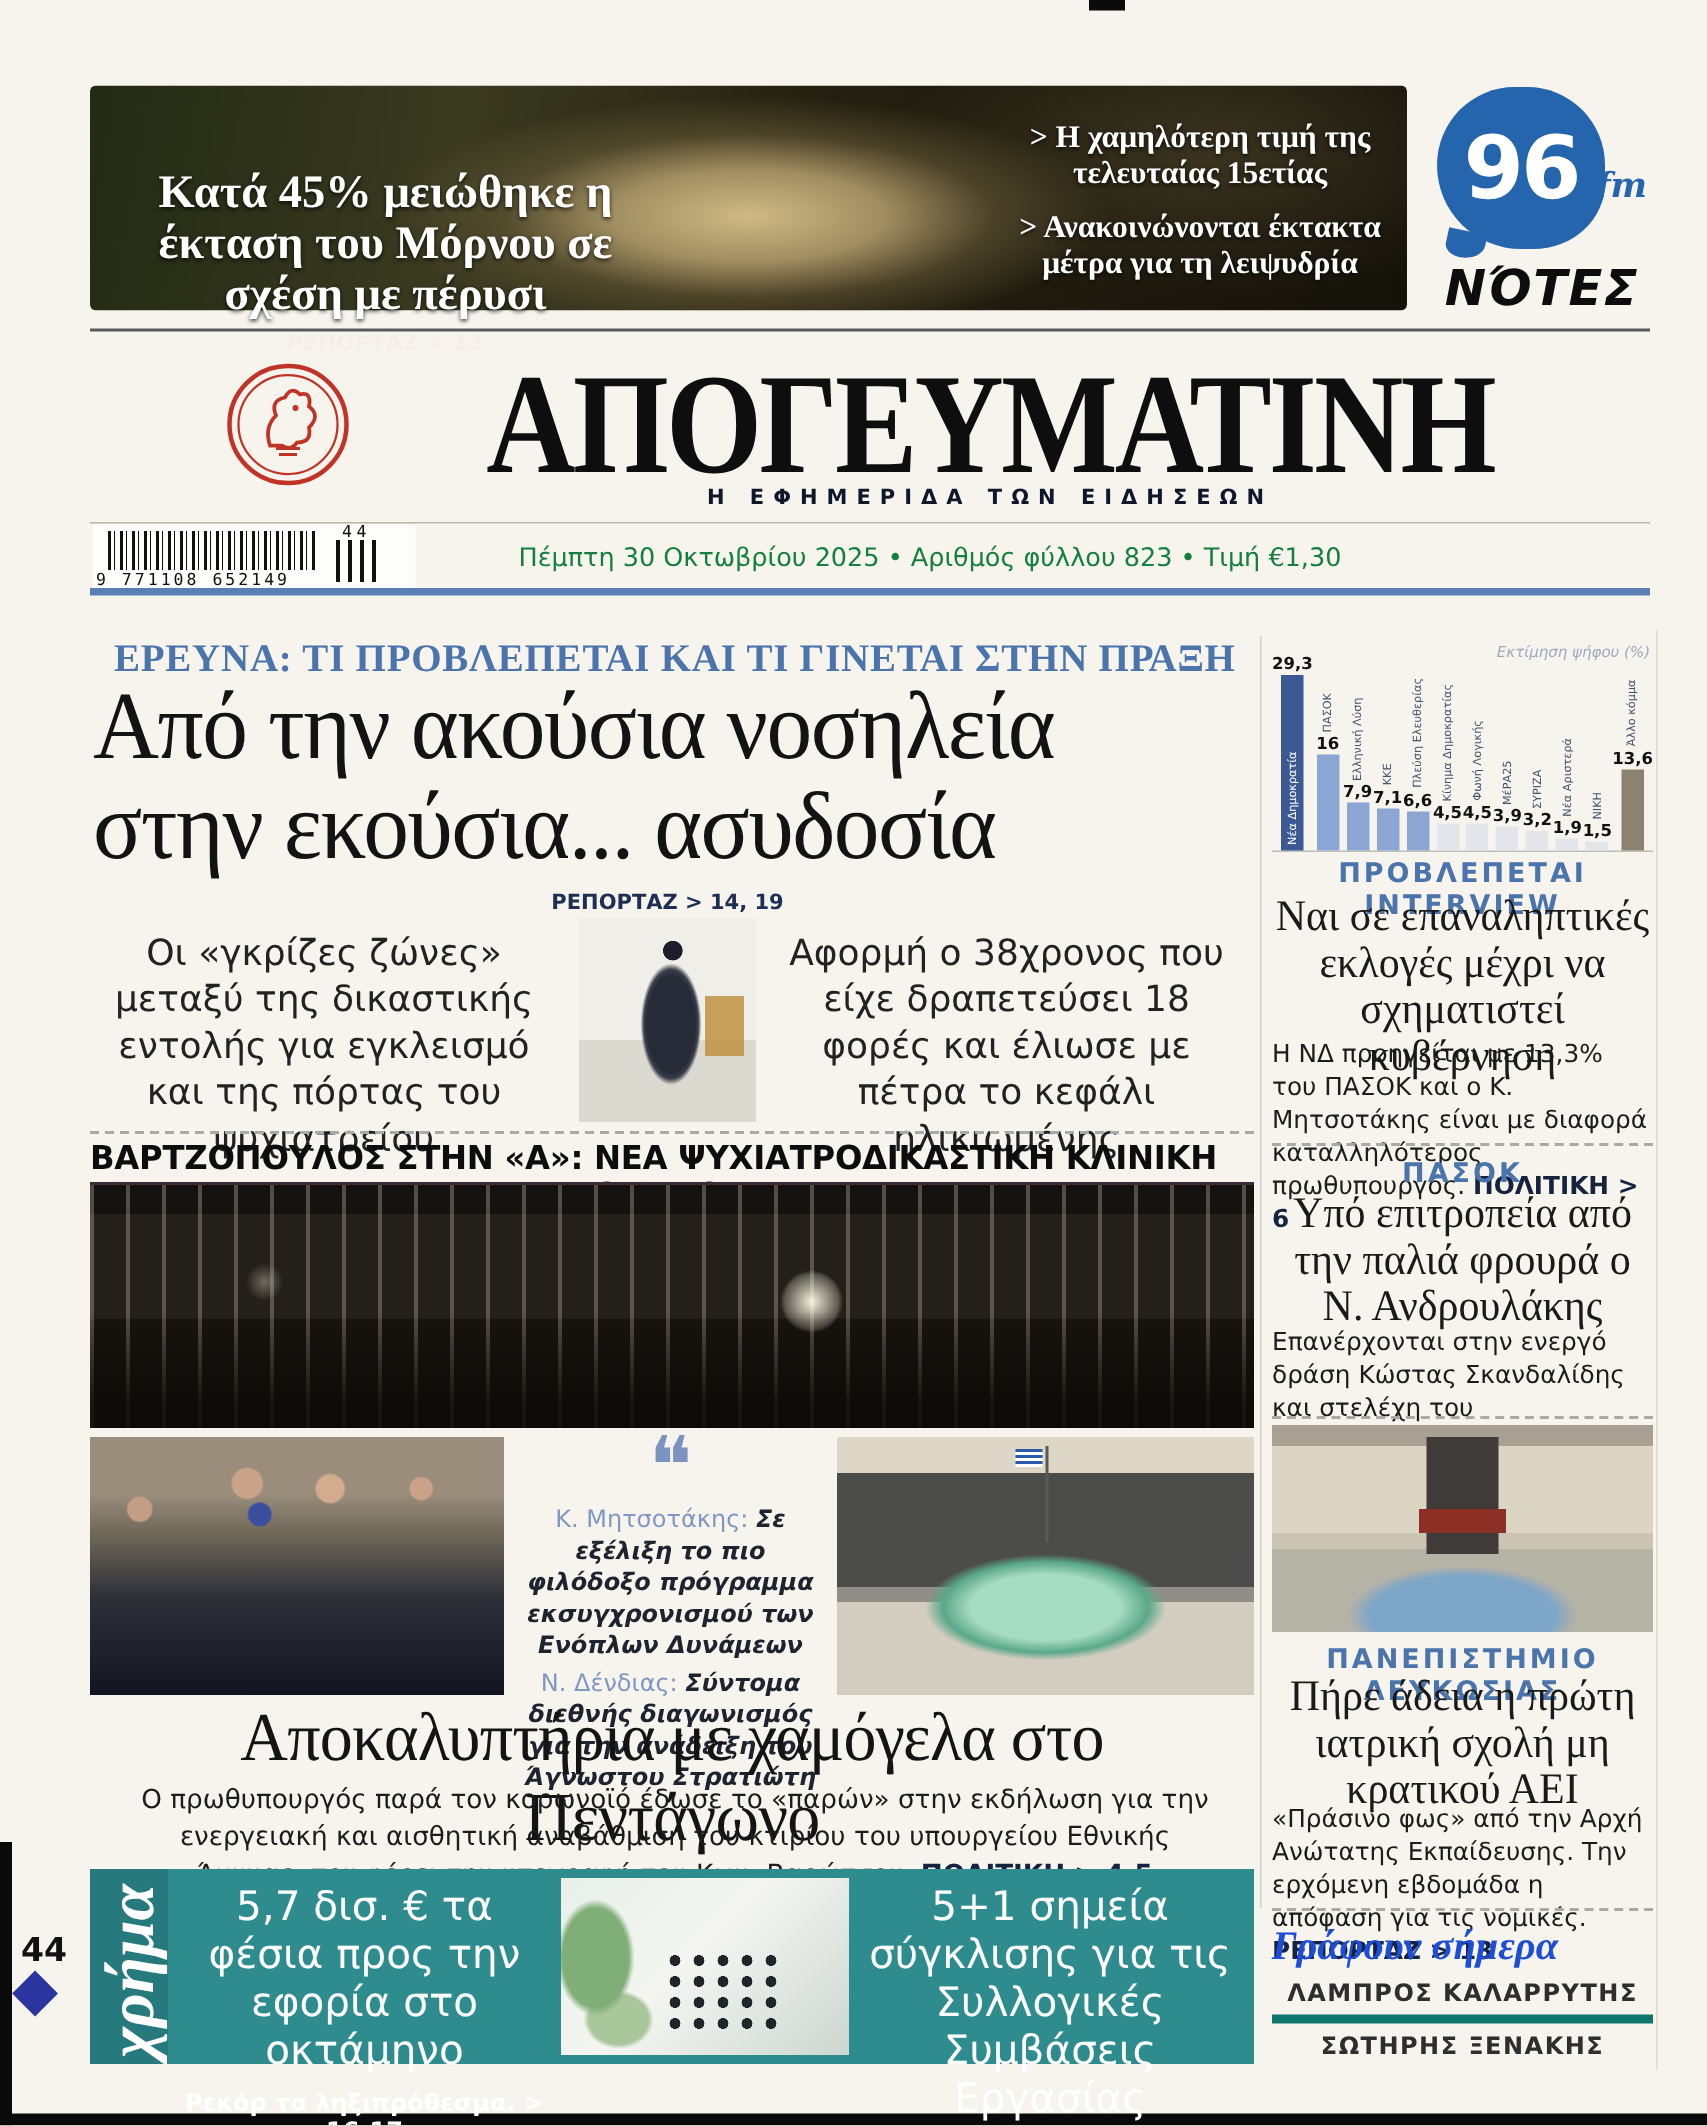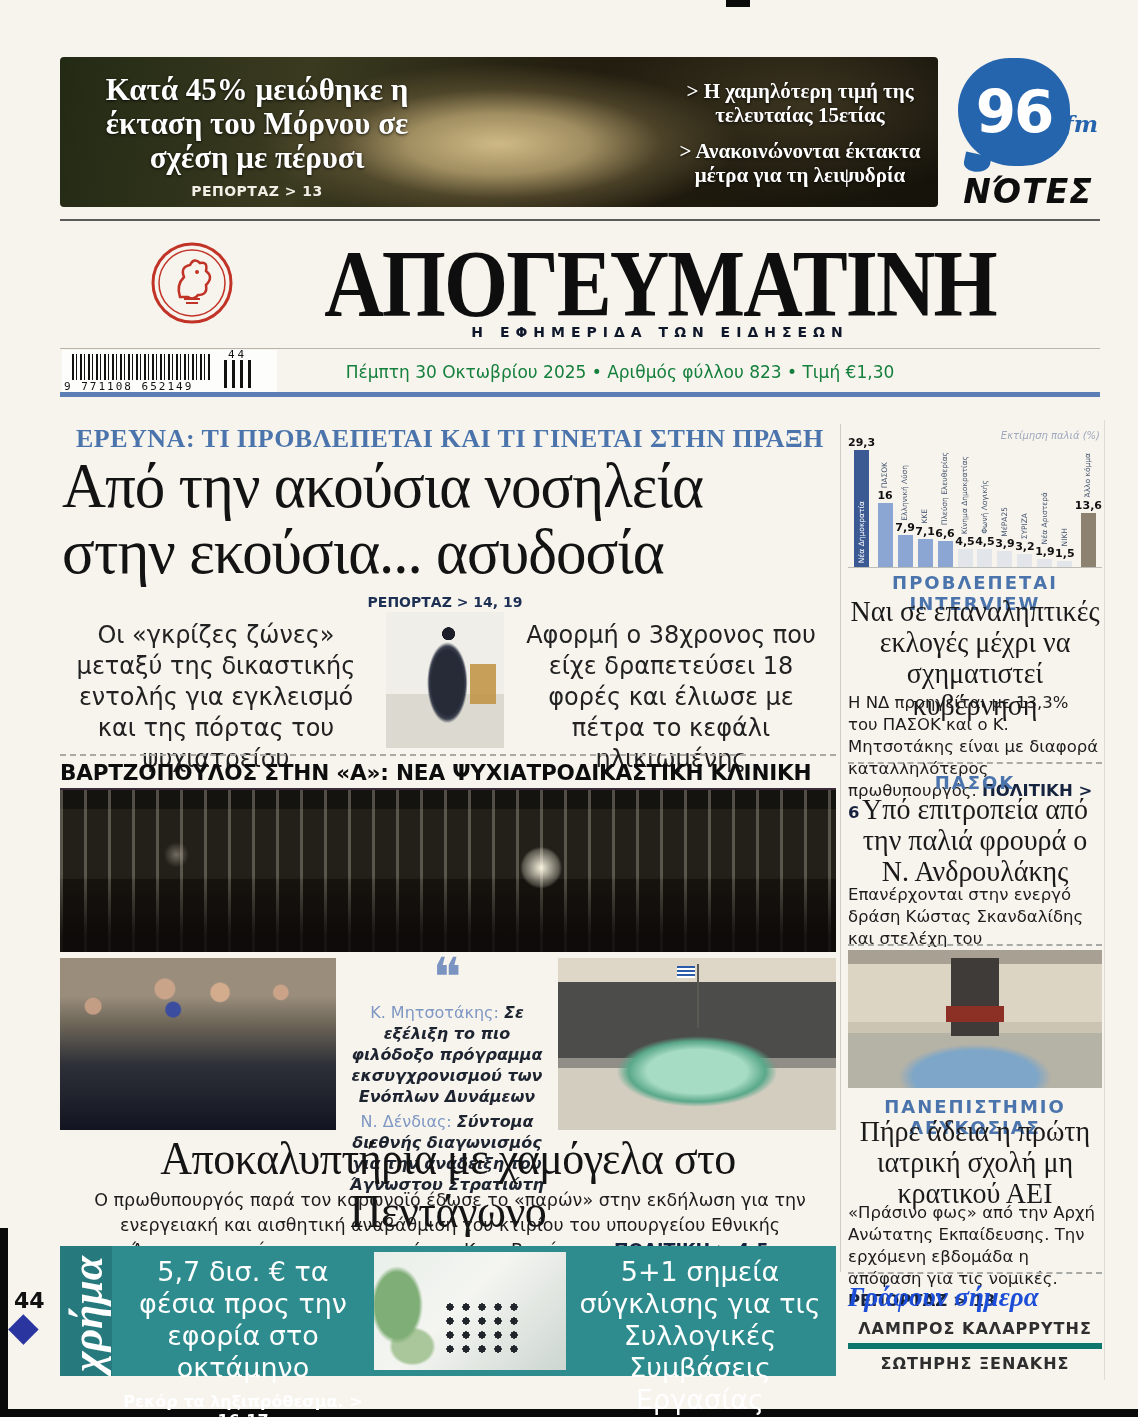--- a/index.html
+++ b/index.html
@@ -15,21 +15,21 @@
   .edge-bottom { position:absolute; left:0; top:1409px; width:1138px; height:8px; background:#0a0a0a; }
 
   
   .top-banner { position:absolute; left:60px; top:57px; width:878px; height:150px; border-radius:4px;
     background:
       radial-gradient(ellipse 240px 80px at 50% 58%, rgba(216,194,140,.95) 0%, rgba(181,160,110,.85) 38%, rgba(106,93,58,.55) 68%, rgba(20,20,10,0) 100%),
       radial-gradient(ellipse 300px 140px at 85% 30%, rgba(90,80,50,.5) 0%, rgba(0,0,0,0) 70%),
       linear-gradient(100deg, #232a14 0%, #3a3a20 28%, #241f10 55%, #15120a 100%);
     color:#fff; }
   .tb-left { position:absolute; left:22px; top:16px; width:350px; text-align:center; }
-  .tb-left-title { font-family:"Liberation Serif","DejaVu Serif",serif; font-size:31px; line-height:34px; font-weight:bold; text-shadow:0 1px 3px rgba(0,0,0,.8); }
+  .tb-left-title { font-family:"Liberation Serif","DejaVu Serif",serif; font-size:31px; line-height:34px; font-weight:bold; text-shadow:0 1px 3px rgba(0,0,0,.8);margin-top:38px; }
   .tb-left-ref { margin-top:8px; font-size:14px; font-weight:bold; letter-spacing:.5px; color:#f3efe6; }
   .tb-right { position:absolute; right:12px; top:22px; width:252px; text-align:center; font-family:"Liberation Serif","DejaVu Serif",serif; }
   .tb-right-item { font-size:21px; line-height:24px; font-weight:bold; margin-bottom:12px; text-shadow:0 1px 3px rgba(0,0,0,.8); }
 
   
   .radio { position:absolute; left:948px; top:58px; width:160px; height:150px; }
   .radio-blob { position:absolute; left:10px; top:0; width:112px; height:108px; background:#2565ae;
     border-radius:50% 50% 46% 54% / 52% 52% 44% 56%; display:flex; align-items:center; justify-content:center; }
   .radio-blob:after { content:""; position:absolute; left:6px; bottom:-6px; width:26px; height:18px; background:#2565ae;
     border-radius:0 0 60% 40%; transform:rotate(12deg); }
@@ -274,21 +274,21 @@
     </div>
   </div>
 
   <div class="folio-num">44</div>
   <div class="folio-diamond">◆</div>
 
   <div class="v-divider"></div>
   <div class="scan-line"></div>
 
   <div class="poll-chart">
-    <div class="poll-title">Εκτίμηση παλιά (%)</div>
+    <div class="poll-title">Εκτίμηση ψήφου (%)</div>
     <div class="poll-bars">
         <div class="poll-col first">
           <span class="poll-val">29,3</span>
           <div class="poll-bar" style="height: 117.2px; background: rgb(59, 90, 148);">
             <span class="poll-name">Νέα Δημοκρατία</span>
           </div>
         </div>
         <div class="poll-col">
           <span class="poll-name">ΠΑΣΟΚ</span>
           <span class="poll-val">16</span>

